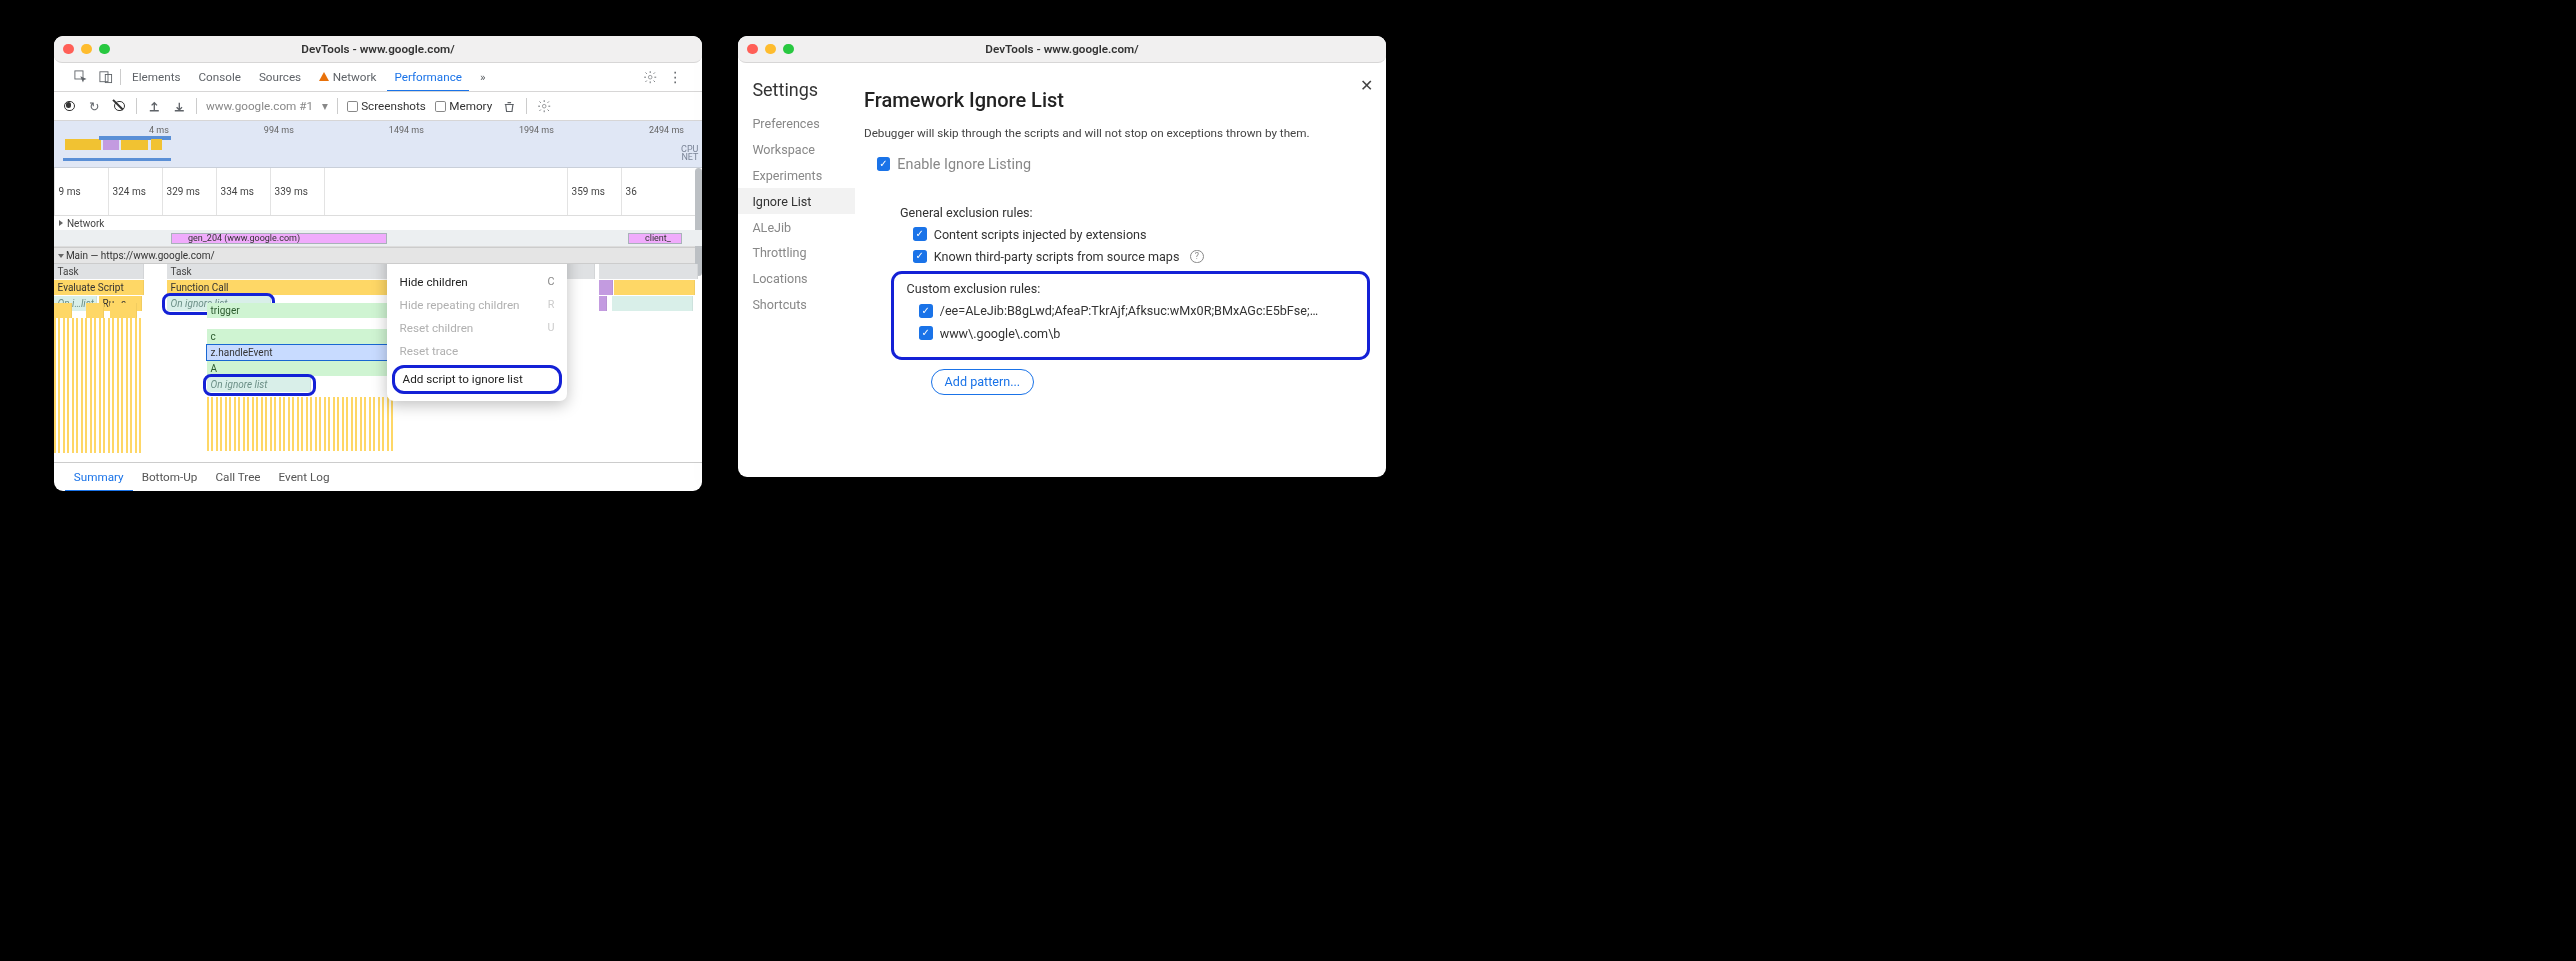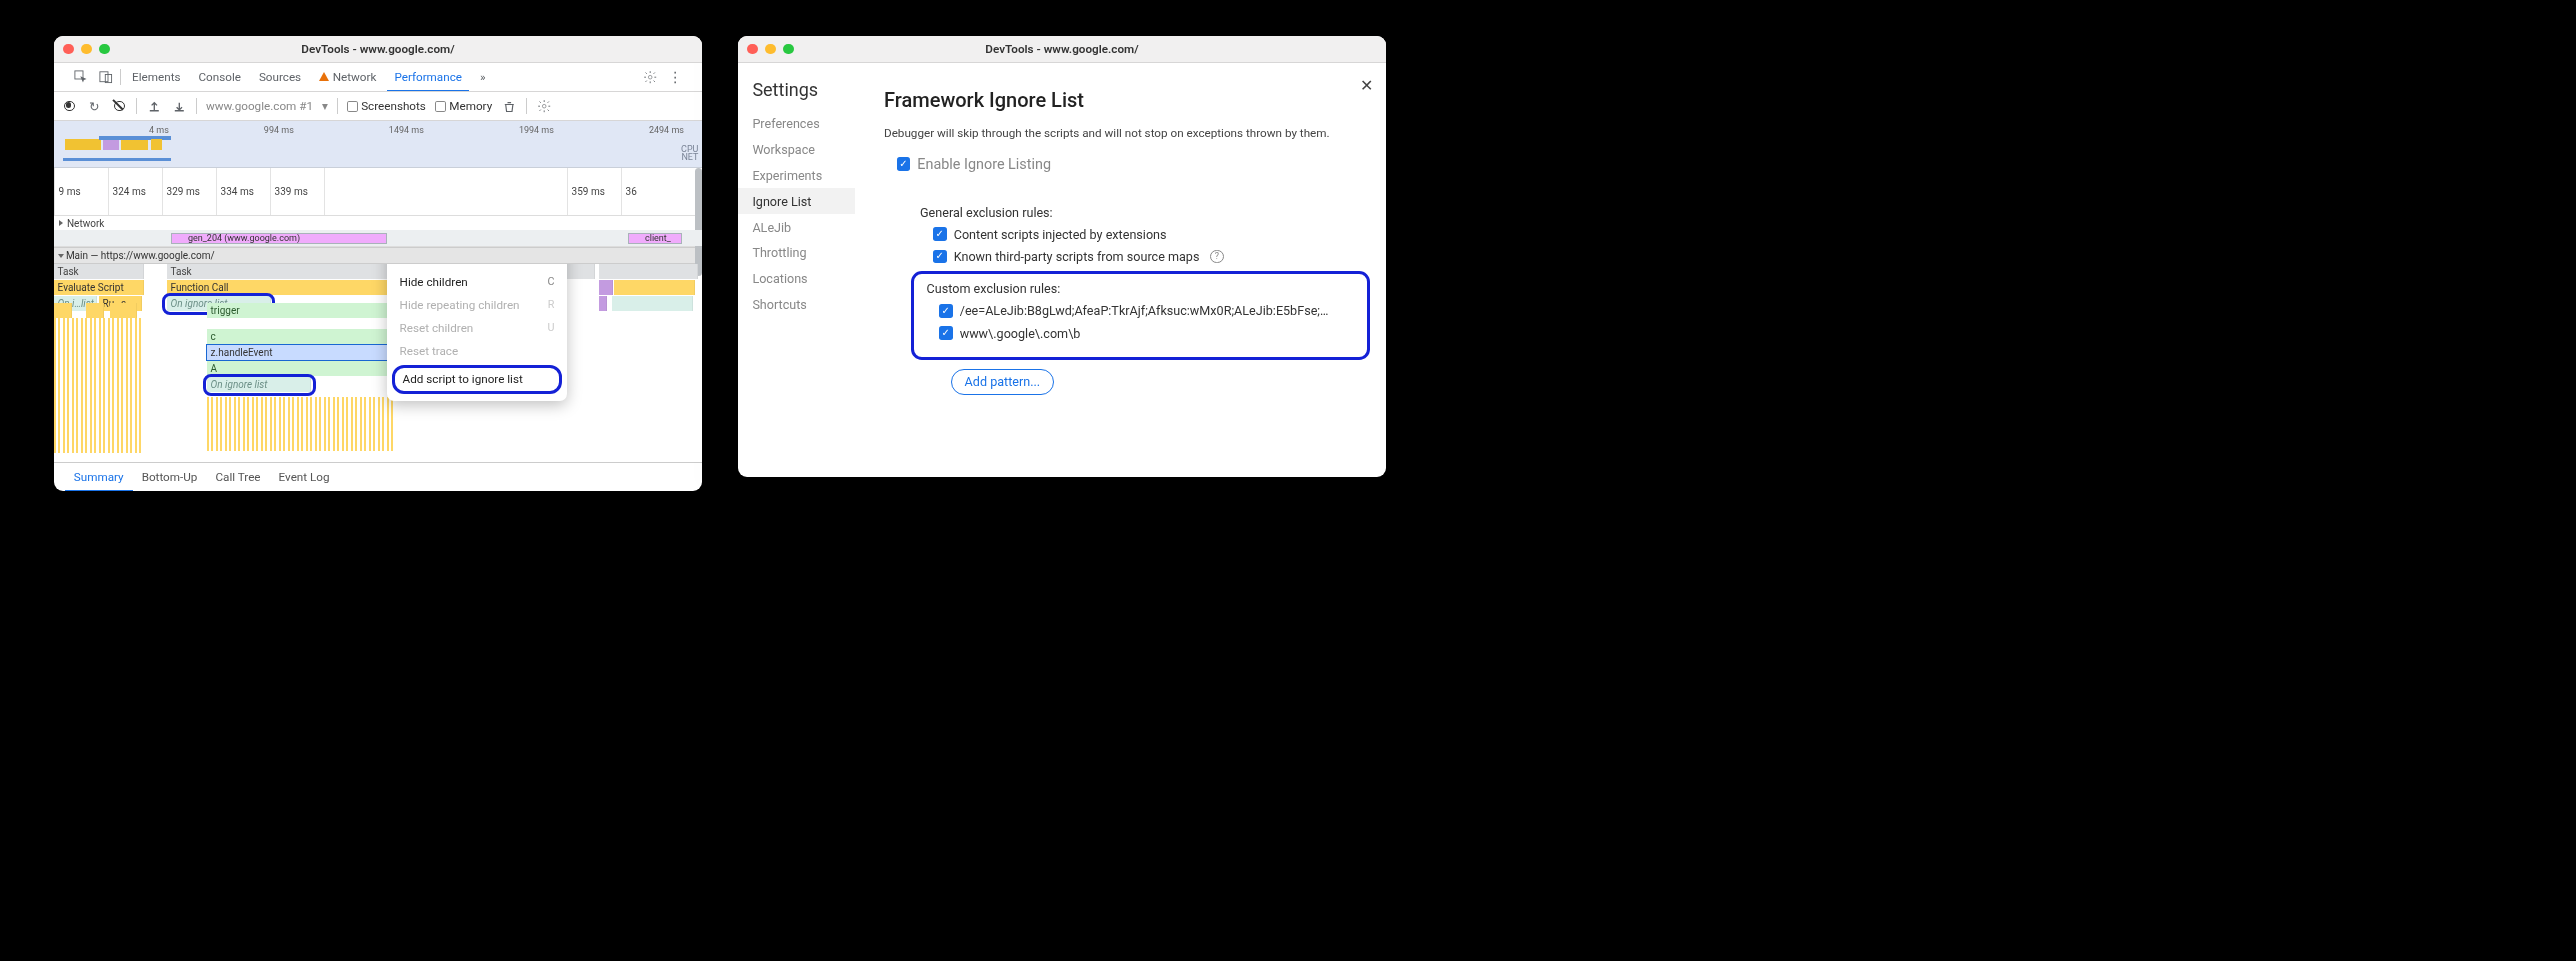--- a/index.html
+++ b/index.html
@@ -24,20 +24,21 @@
   .win-settings { width: 648px; }
   
   .titlebar {
     height: 27px;
     background: #f1f0f0;
     display: flex;
     align-items: center;
     padding: 0 9px;
     position: relative;
     border-bottom: 0.9px solid #d7d6d6;
+    border-radius: 8px;
   }
   .traffic { display: flex; gap: 7.2px; }
   .dot { width: 10.8px; height: 10.8px; border-radius: 50%; }
   .dot.red { background: #ff5f57; }
   .dot.yel { background: #febc2e; }
   .dot.grn { background: #28c840; }
   .title { position: absolute; left: 0; right: 0; text-align: center; font-weight: 600; font-size: 11.7px; color: #333; }
   
   .panel-tabs {
     display: flex;
@@ -123,21 +124,21 @@
   .ctx-menu .mi .key{color:#888;font-size:10.8px;}
   .ctx-menu .mi.dis .key{color:#ccc;}
   .ctx-hi{border:3.2px solid #1421d6;border-radius:12px;padding:0;margin:1.8px 5.4px;}
   .ctx-hi .mi{padding:4.5px 7.2px;}
   
   .bottom-tabs{display:flex;padding:0 10.8px;height:29px;align-items:center;border-top:0.9px solid #ccc;}
   .bottom-tabs .t{padding:0 9px;color:#555;height:100%;display:flex;align-items:center;cursor:pointer;}
   .bottom-tabs .t.active{color:#1a73e8;border-bottom:1.8px solid #1a73e8;margin-bottom:-0.9px;}
   .scrollbar-fake{position:absolute;right:0;top:0;width:7.2px;height:108px;background:#bcc0c4;border-radius:3.6px;}
   
-  .settings-body{display:flex;min-height:414px;gap:20px;}
+  .settings-body{display:flex;min-height:414px;}
   .settings-body h1{font-size:20px;font-weight:500;color:#222;padding:12.6px 16px 7.2px;}
   .set-sidebar{width:117px;padding-top:7.2px;}
   .set-sidebar .h{font-size:18px;font-weight:400;padding:9px 14.4px 10.8px;color:#333;}
   .set-sidebar .it{padding:5.4px 14.4px;color:#888;font-size:12.6px;cursor:pointer;}
   .set-sidebar .it.sel{background:#f2f2f2;color:#333;border-radius:0;}
   .set-main{flex:1;padding:12.6px 16px 16px 9px;position:relative;}
   .set-main .desc{color:#444;margin:5.4px 0 14.4px;line-height:1.4;}
   .close-x{position:absolute;top:12.6px;right:12.6px;font-size:16px;color:#444;cursor:pointer;}
   .chk-row{display:flex;align-items:center;gap:7.2px;margin:7.2px 0;font-size:12.6px;color:#333;}
   .chk-row.big{font-size:14.4px;color:#888;}
@@ -415,21 +416,21 @@
       <div class="chk-row" style="margin-left:49px;">
         <span class="cbx"></span>
         <span>Known third-party scripts from source maps</span>
         <span class="help-ico">?</span>
       </div>
 
       <div class="custom-box" style="margin-left:27px;">
         <div style="font-size:12.6px;color:#333;margin:0 0 5.4px 3.6px;">Custom exclusion rules:</div>
         <div class="chk-row" style="margin-left:16px;">
           <span class="cbx"></span>
-          <span style="overflow:hidden;white-space:nowrap;">/ee=ALeJib:B8gLwd;AfeaP:TkrAjf;Afksuc:wMx0R;ALeJib:E5bFse;…</span>
+          <span style="overflow:hidden;white-space:nowrap;">/ee=ALeJib:B8gLwd;AfeaP:TkrAjf;Afksuc:wMx0R;BMxAGc:E5bFse;…</span>
         </div>
         <div class="chk-row" style="margin-left:16px;">
           <span class="cbx"></span>
           <span>www\.google\.com\b</span>
         </div>
       </div>
 
       <div class="pill-btn" style="margin-left:67px;">Add pattern...</div>
     </div>
   </div>

